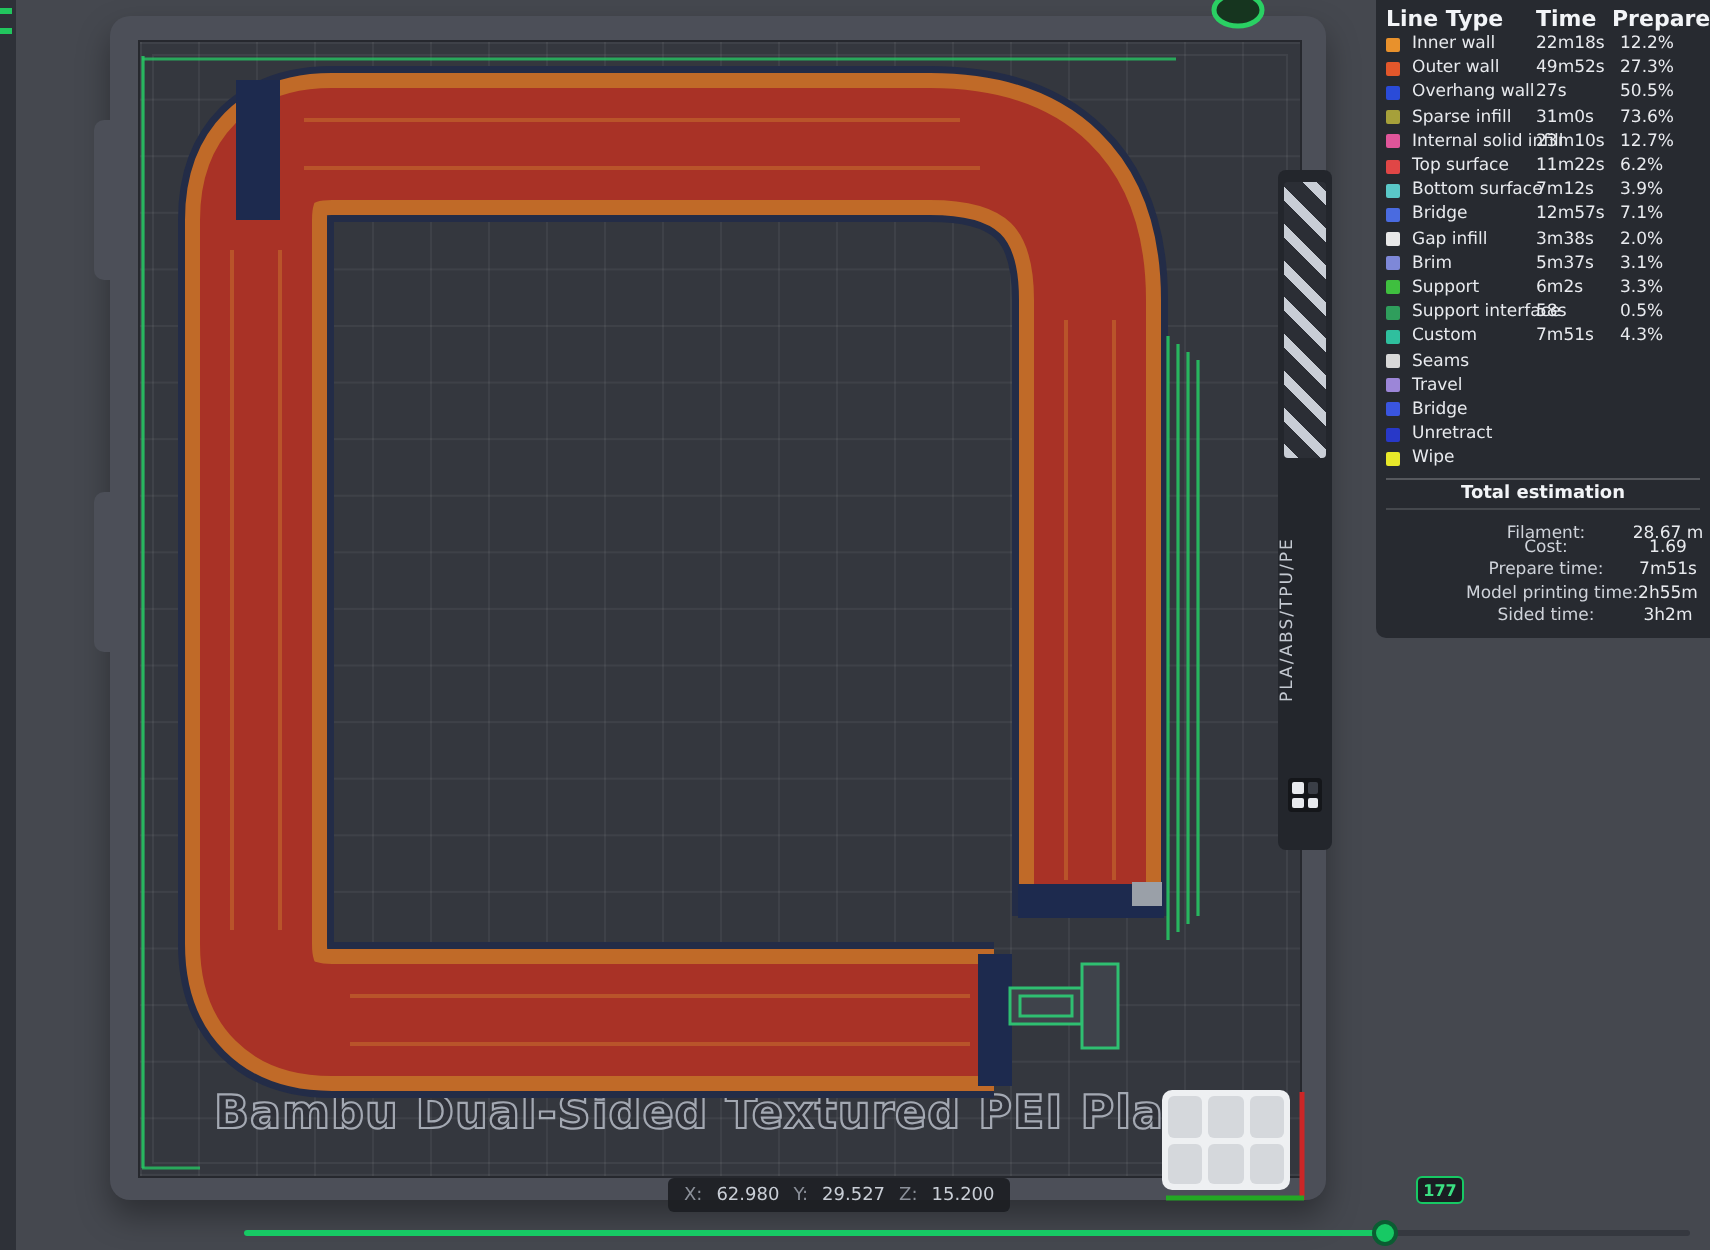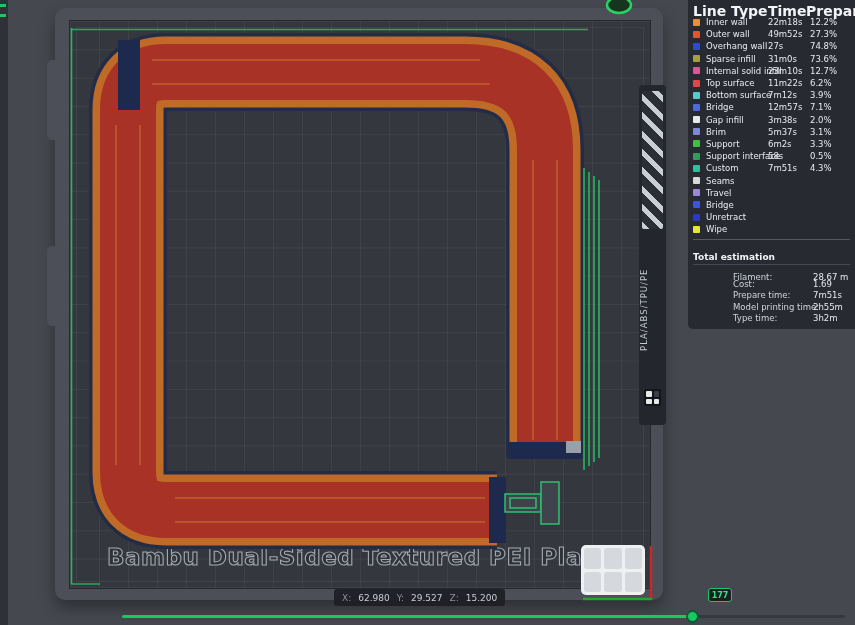--- a/index.html
+++ b/index.html
@@ -41,25 +41,25 @@
   
   .grid-gizmo{position:absolute;left:526px;top:537px;width:64px;height:50px;background:#EEF0F2;border-radius:5px;
     display:grid;grid-template-columns:repeat(3,1fr);grid-template-rows:repeat(2,1fr);gap:3px;padding:3px;box-sizing:border-box;}
   .grid-gizmo span{background:#D5D8DC;border-radius:3px;}
 
   .overlay{position:absolute;left:0;top:0;pointer-events:none;}
 
   
   .legend{position:absolute;left:688px;top:0;width:167px;background:rgba(38,41,48,.97);color:#E8EAEE;
     padding:3px 5px 6px 5px;box-sizing:border-box;border-bottom-left-radius:5px;font-size:8.5px;}
-  .lhead{display:grid;grid-template-columns:75px 38px 1fr;font-weight:bold;font-size:14px;height:13px;align-items:center;color:#F2F4F7;}
+  .lhead{display:grid;grid-template-columns:75px 38px 1fr;font-weight:bold;font-size:11px;height:13px;align-items:center;color:#F2F4F7;}
   .lrow{display:grid;grid-template-columns:13px 62px 42px 1fr;height:12.2px;align-items:center;}
   .swatch{width:7px;height:7px;border-radius:1px;display:inline-block;}
   .llabel,.ltime,.lpct{white-space:nowrap;overflow:visible;}
-  .total{border-top:1px solid rgba(255,255,255,.22);margin-top:4px;padding-top:11px;}
+  .total{border-top:1px solid rgba(255,255,255,.22);margin-top:4px;padding-top:1px;text-align:center;}
   .ttitle{font-weight:bold;font-size:9px;height:13px;line-height:13px;color:#F2F4F7;border-bottom:1px solid rgba(255,255,255,.14);margin-bottom:2px;}
   .trow{display:grid;grid-template-columns:80px 42px 1fr;height:11.2px;align-items:center;margin-left:40px;}
   .tlabel{color:#CFD3DA;white-space:nowrap;}
 
   
   .coords{position:absolute;left:334px;top:589px;height:17px;padding:0 8px;background:rgba(28,30,35,.92);
     border-radius:3px;display:flex;align-items:center;gap:7px;font-size:9px;}
   .coords .cl{color:#8B9099;}
   .coords .cv{color:#C9CED6;}
 
@@ -169,21 +169,21 @@
     <div class="lrow">
       <span class="swatch" style="background: rgb(226, 87, 43);"></span>
       <span class="llabel">Outer wall</span>
       <span class="ltime">49m52s</span>
       <span class="lpct">27.3%</span>
     </div>
     <div class="lrow">
       <span class="swatch" style="background: rgb(42, 75, 216);"></span>
       <span class="llabel">Overhang wall</span>
       <span class="ltime">27s</span>
-      <span class="lpct">74.8%</span>
+      <span class="lpct">50.5%</span>
     </div>
     <div class="lrow">
       <span class="swatch" style="background: rgb(166, 160, 58);"></span>
       <span class="llabel">Sparse infill</span>
       <span class="ltime">31m0s</span>
       <span class="lpct">73.6%</span>
     </div>
     <div class="lrow">
       <span class="swatch" style="background: rgb(224, 85, 154);"></span>
       <span class="llabel">Internal solid infill</span>
@@ -285,21 +285,21 @@
         <span class="tlabel">Prepare time:</span>
         <span>7m51s</span>
         <span></span>
       </div>
       <div class="trow">
         <span class="tlabel">Model printing time:</span>
         <span>2h55m</span>
         <span></span>
       </div>
       <div class="trow">
-        <span class="tlabel">Type time:</span>
+        <span class="tlabel">Sided time:</span>
         <span>3h2m</span>
         <span></span>
       </div>
     </div>
   </aside>
 
   <div class="coords">
     <span class="cl">X:</span>
     <span class="cv">62.980</span>
     <span class="cl">Y:</span>

